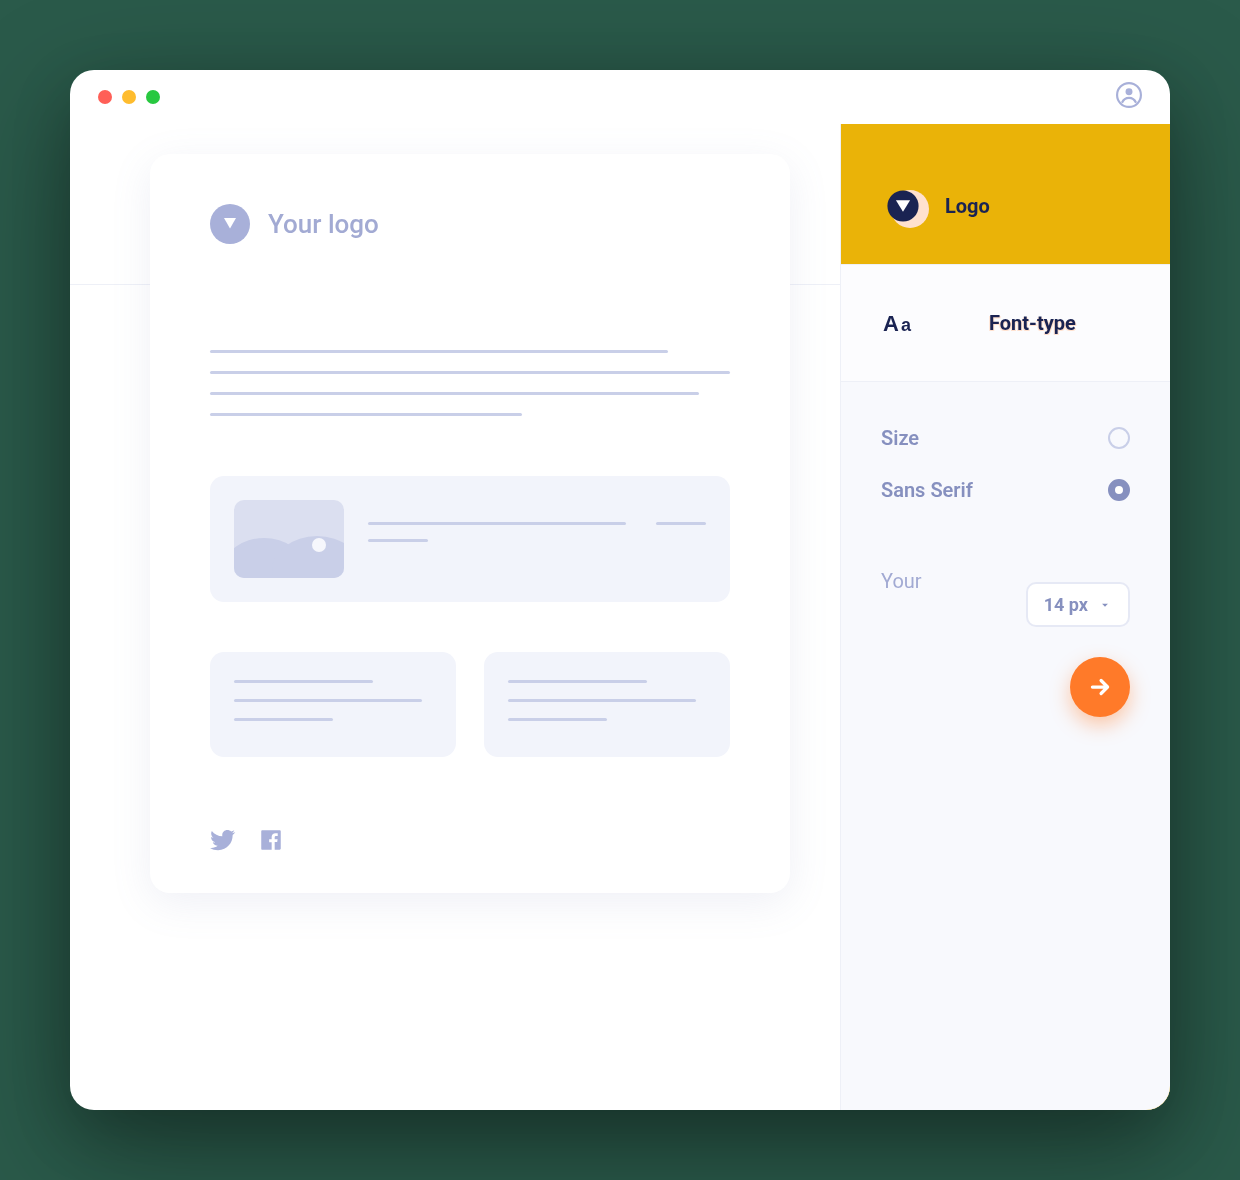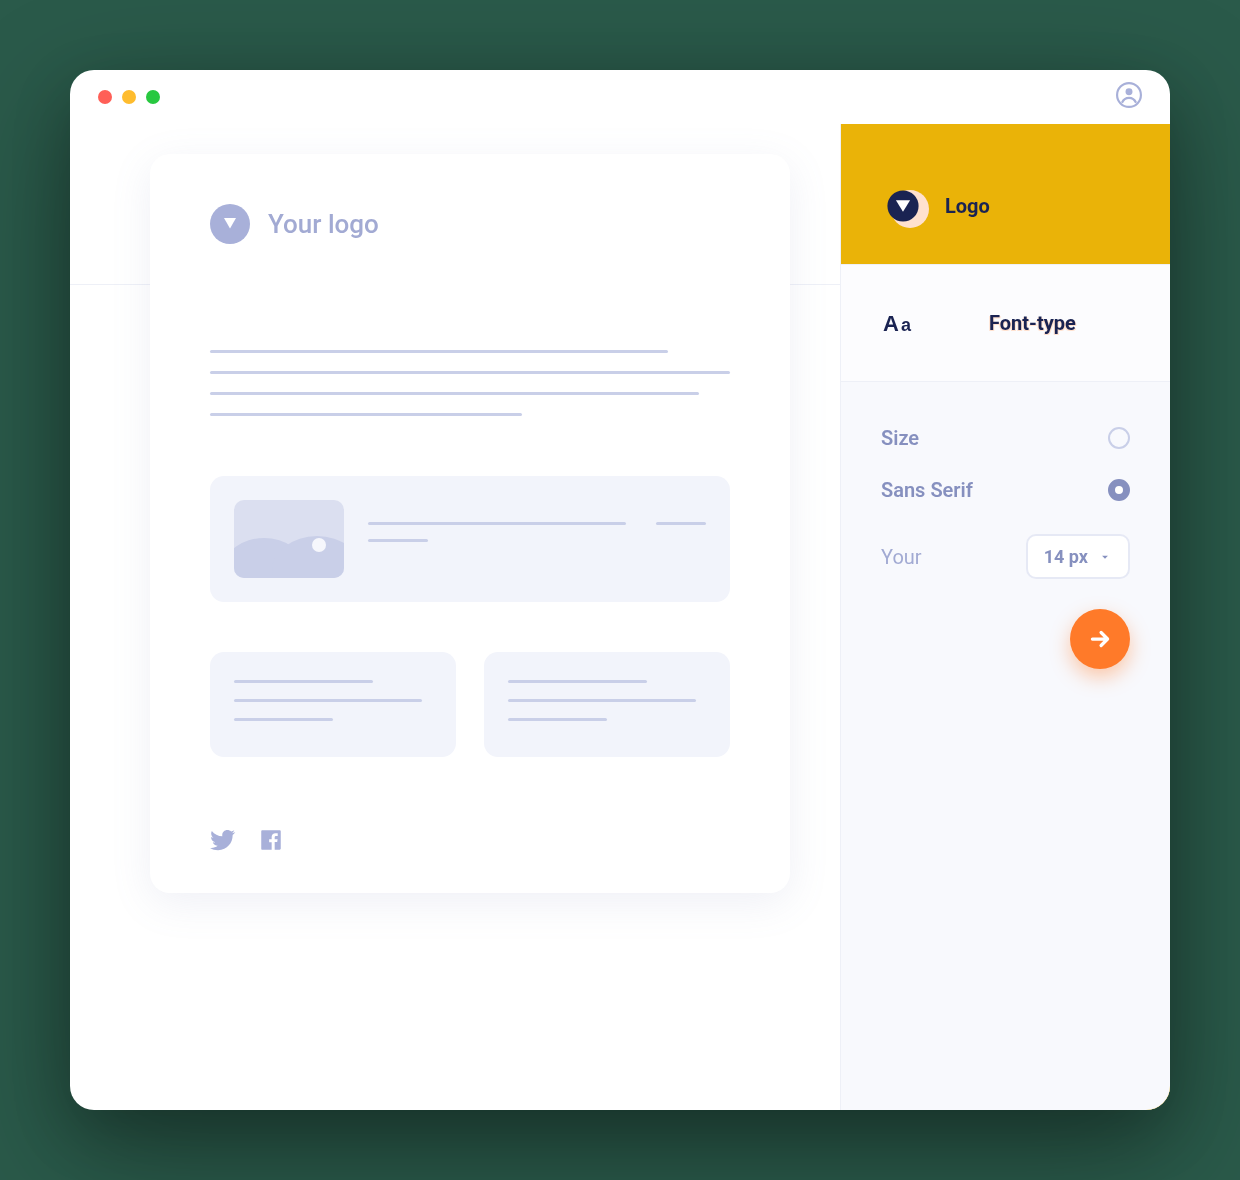--- a/index.html
+++ b/index.html
@@ -233,20 +233,21 @@
   .size-select {
     border: 2px solid #e6e9f5;
     background: #fff;
     border-radius: 10px;
     padding: 10px 16px;
     display: flex; align-items: center; gap: 10px;
     color: #8690bf;
     font-weight: 700;
     font-size: 18px;
     cursor: pointer;
+    margin-top: 48px;
   }
   .size-select svg { width: 14px; height: 14px; }
   .next-btn {
     margin-top: 30px;
     margin-left: auto;
     width: 60px; height: 60px;
     border-radius: 50%;
     background: #ff7a29;
     display: flex; align-items: center; justify-content: center;
     cursor: pointer;

